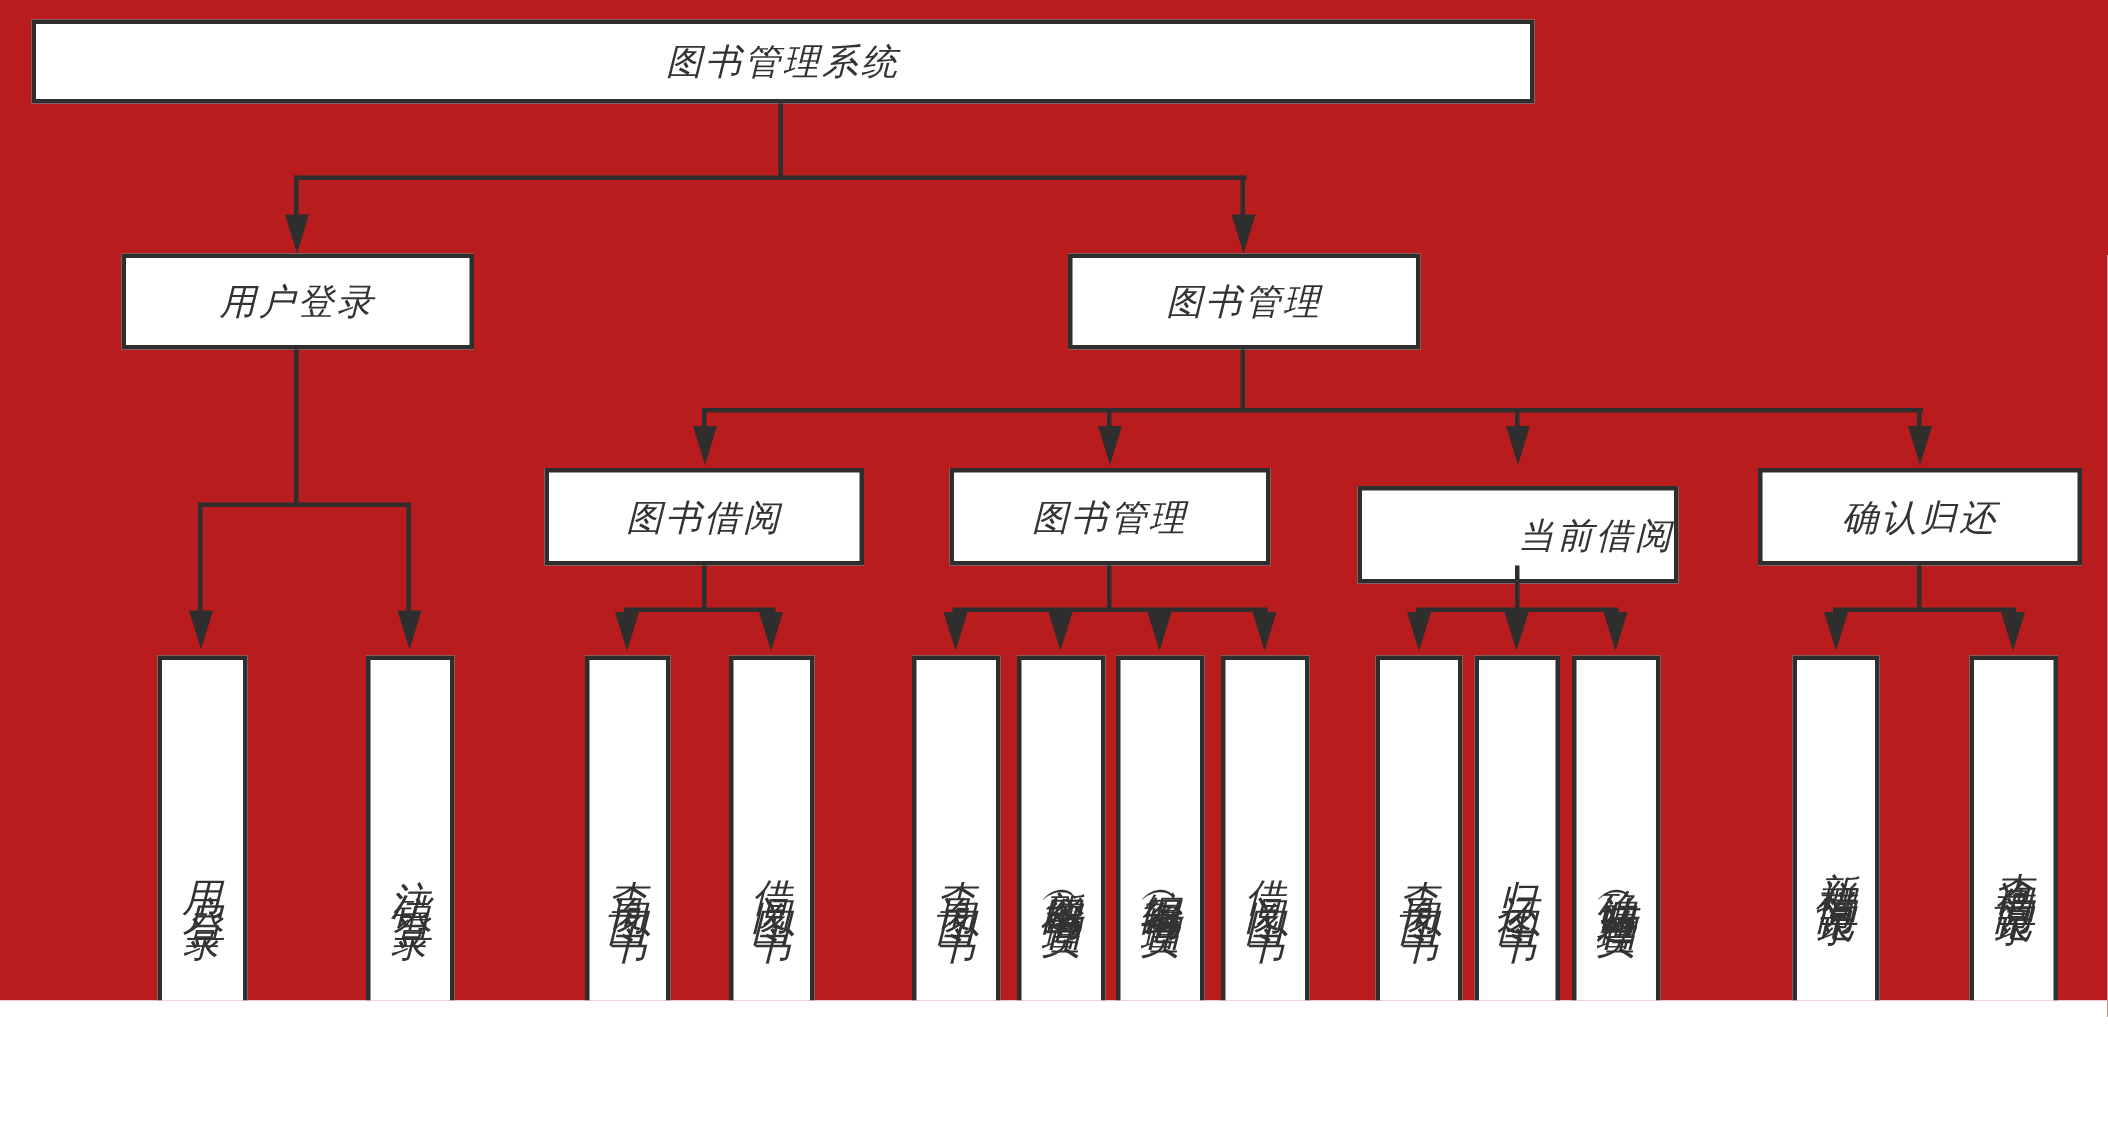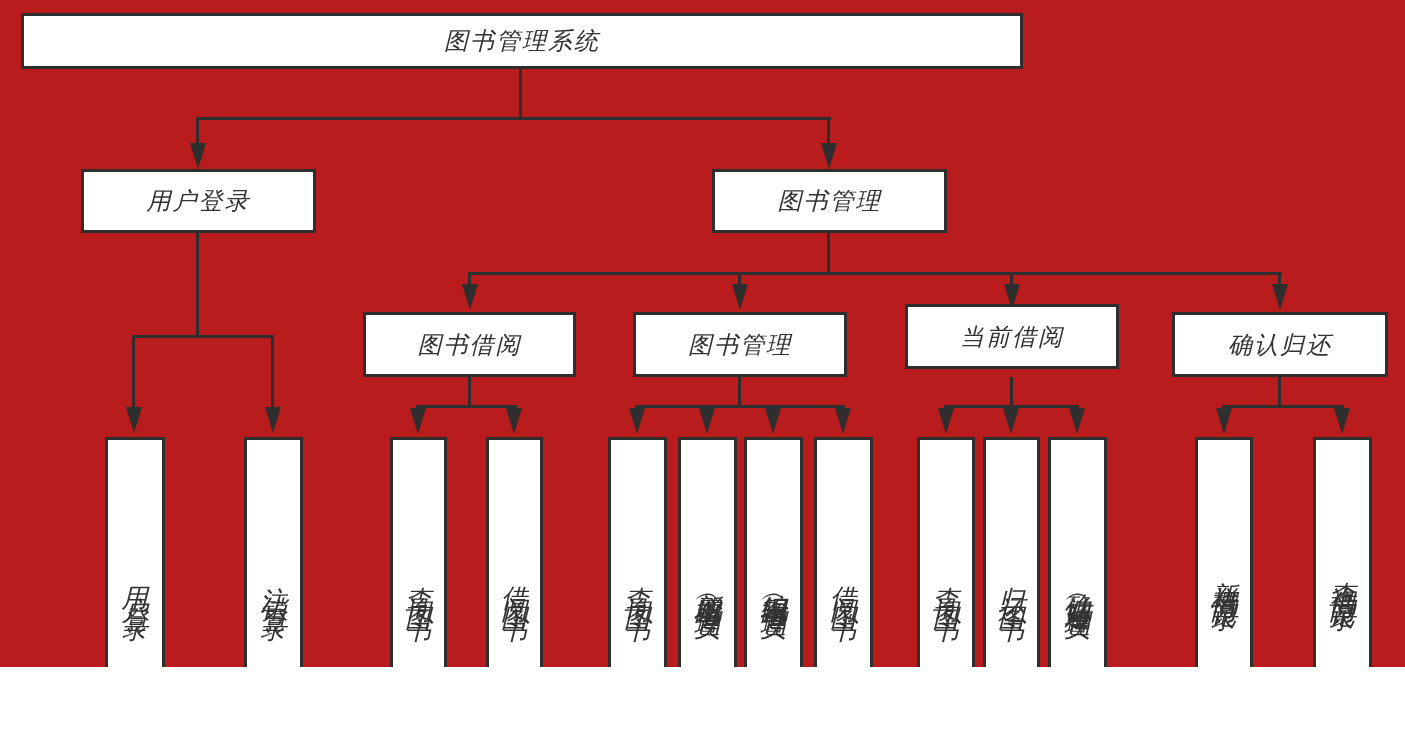--- a/index.html
+++ b/index.html
@@ -71,21 +71,21 @@
   <div class="arrow" style="left:1004px;top:284px;"></div>
   <div class="vline" style="left:1278px;top:272px;height:16px;"></div>
   <div class="arrow" style="left:1272px;top:284px;"></div>
 
   <div class="box hbox" style="left:363px;top:312px;width:213px;height:65px;">
     <span>图书借阅</span>
   </div>
   <div class="box hbox" style="left:633px;top:312px;width:214px;height:65px;">
     <span>图书管理</span>
   </div>
-  <div class="box hbox" style="left:905px;top:304px;width:214px;height:65px;">
+  <div class="box hbox" style="left:905px;top:324px;width:214px;height:65px;justify-content:flex-end;">
     <span>当前借阅</span>
   </div>
   <div class="box hbox" style="left:1172px;top:312px;width:216px;height:65px;">
     <span>确认归还</span>
   </div>
 
   <div class="vline" style="left:468px;top:377px;height:31px;"></div>
   <div class="hline" style="left:416px;top:405px;width:101px;"></div>
   <div class="arrow" style="left:410px;top:408px;"></div>
   <div class="arrow" style="left:506px;top:408px;"></div>

